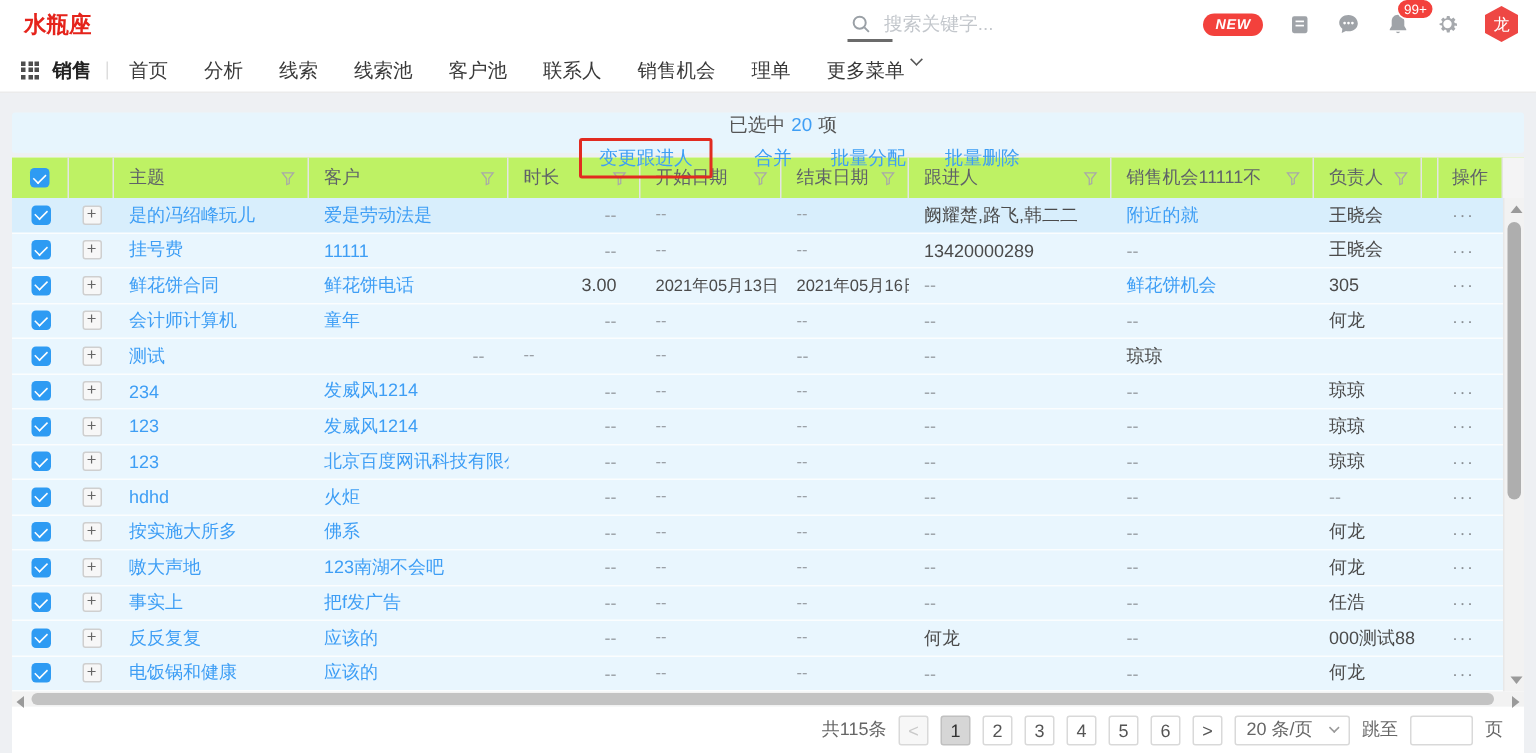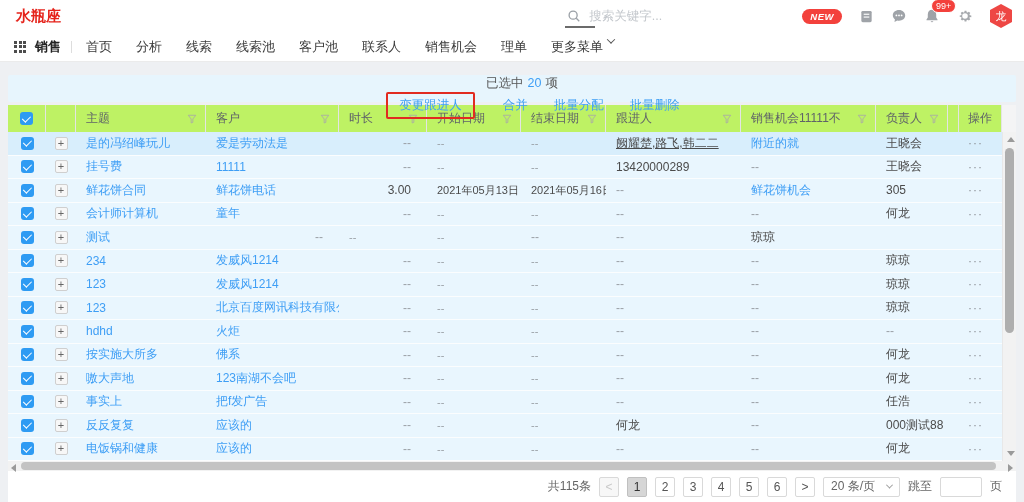--- a/index.html
+++ b/index.html
@@ -54,21 +54,21 @@
   .tbody-wrap { display:flex; }
   #tbody { width:994px; }
   .trow { display:grid; grid-template-columns:var(--cols); height:23.5px; background:#e9f6fe; border-bottom:1px solid #fbfdfe; }
   .trow.first { background:#d8eefc; }
   .cell { display:flex; align-items:center; padding-left:10px; font-size:12px; color:#4b4b4b; overflow:hidden; white-space:nowrap; }
   .cell.center { padding-left:0; justify-content:center; }
   .cell.right { justify-content:flex-end; padding-right:16px; }
   .trow .c-start, .trow .c-end { font-size:11px; }
   .link { color:#3e9ef5; cursor:pointer; }
   .muted { color:#9aa0a6; }
-  .uline { text-decoration:underline; }
+  .uline { }
   .dots { color:#8a8f94; letter-spacing:1px; font-size:12px; cursor:pointer; }
 
   .cbx { width:13px; height:13px; background:#2e9bf3; border-radius:3px; position:relative; cursor:pointer; flex:0 0 auto; }
   .cbx::after { content:""; position:absolute; left:4.2px; top:1.6px; width:3.5px; height:7px; border:solid #fff; border-width:0 1.5px 1.5px 0; transform:rotate(45deg); }
   .plus { width:13px; height:13px; background:#f7f7f7; border:1px solid #cfcfcf; border-radius:2px; color:#666; font-size:11px; line-height:10px; text-align:center; cursor:pointer; }
 
   
   .vscroll { width:14px; background:#f2f2f2; border-left:1px solid #e8e8e8; position:relative; }
   .vthumb { position:absolute; left:2px; top:16px; width:9px; height:185px; background:#aeaeae; border-radius:5px; }
   .tri-up, .tri-dn, .tri-l, .tri-r { width:0; height:0; position:absolute; }

